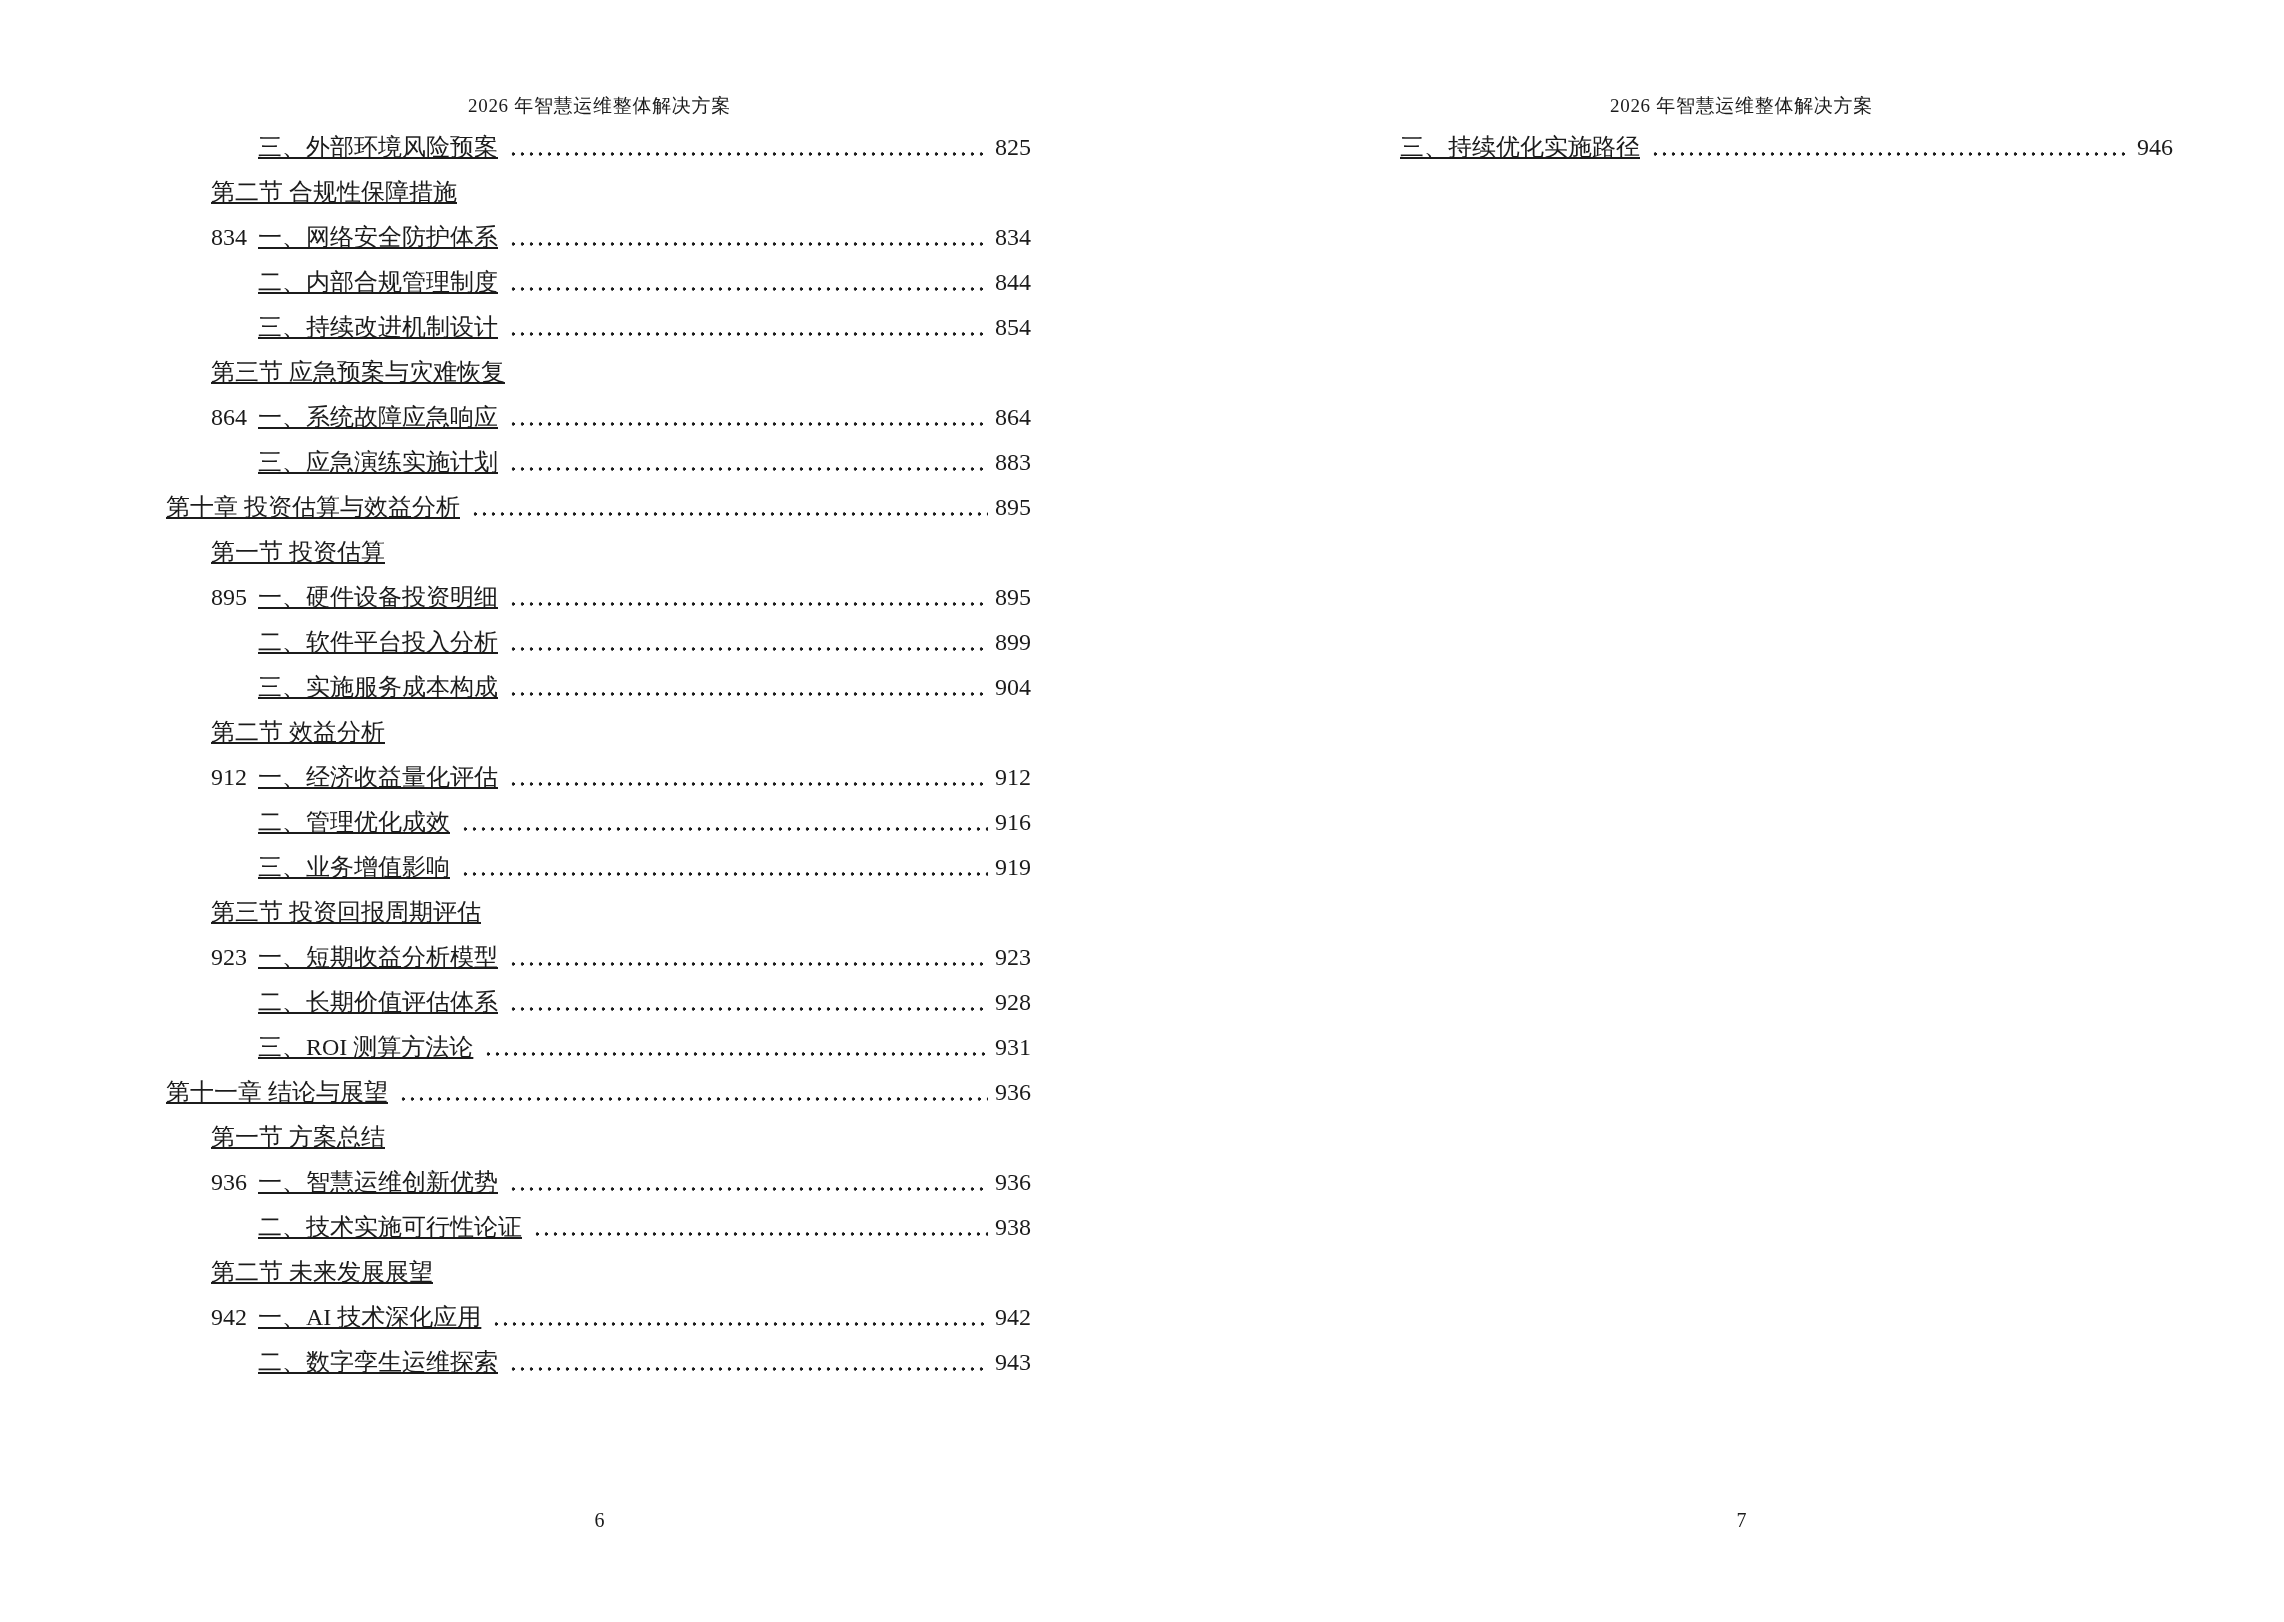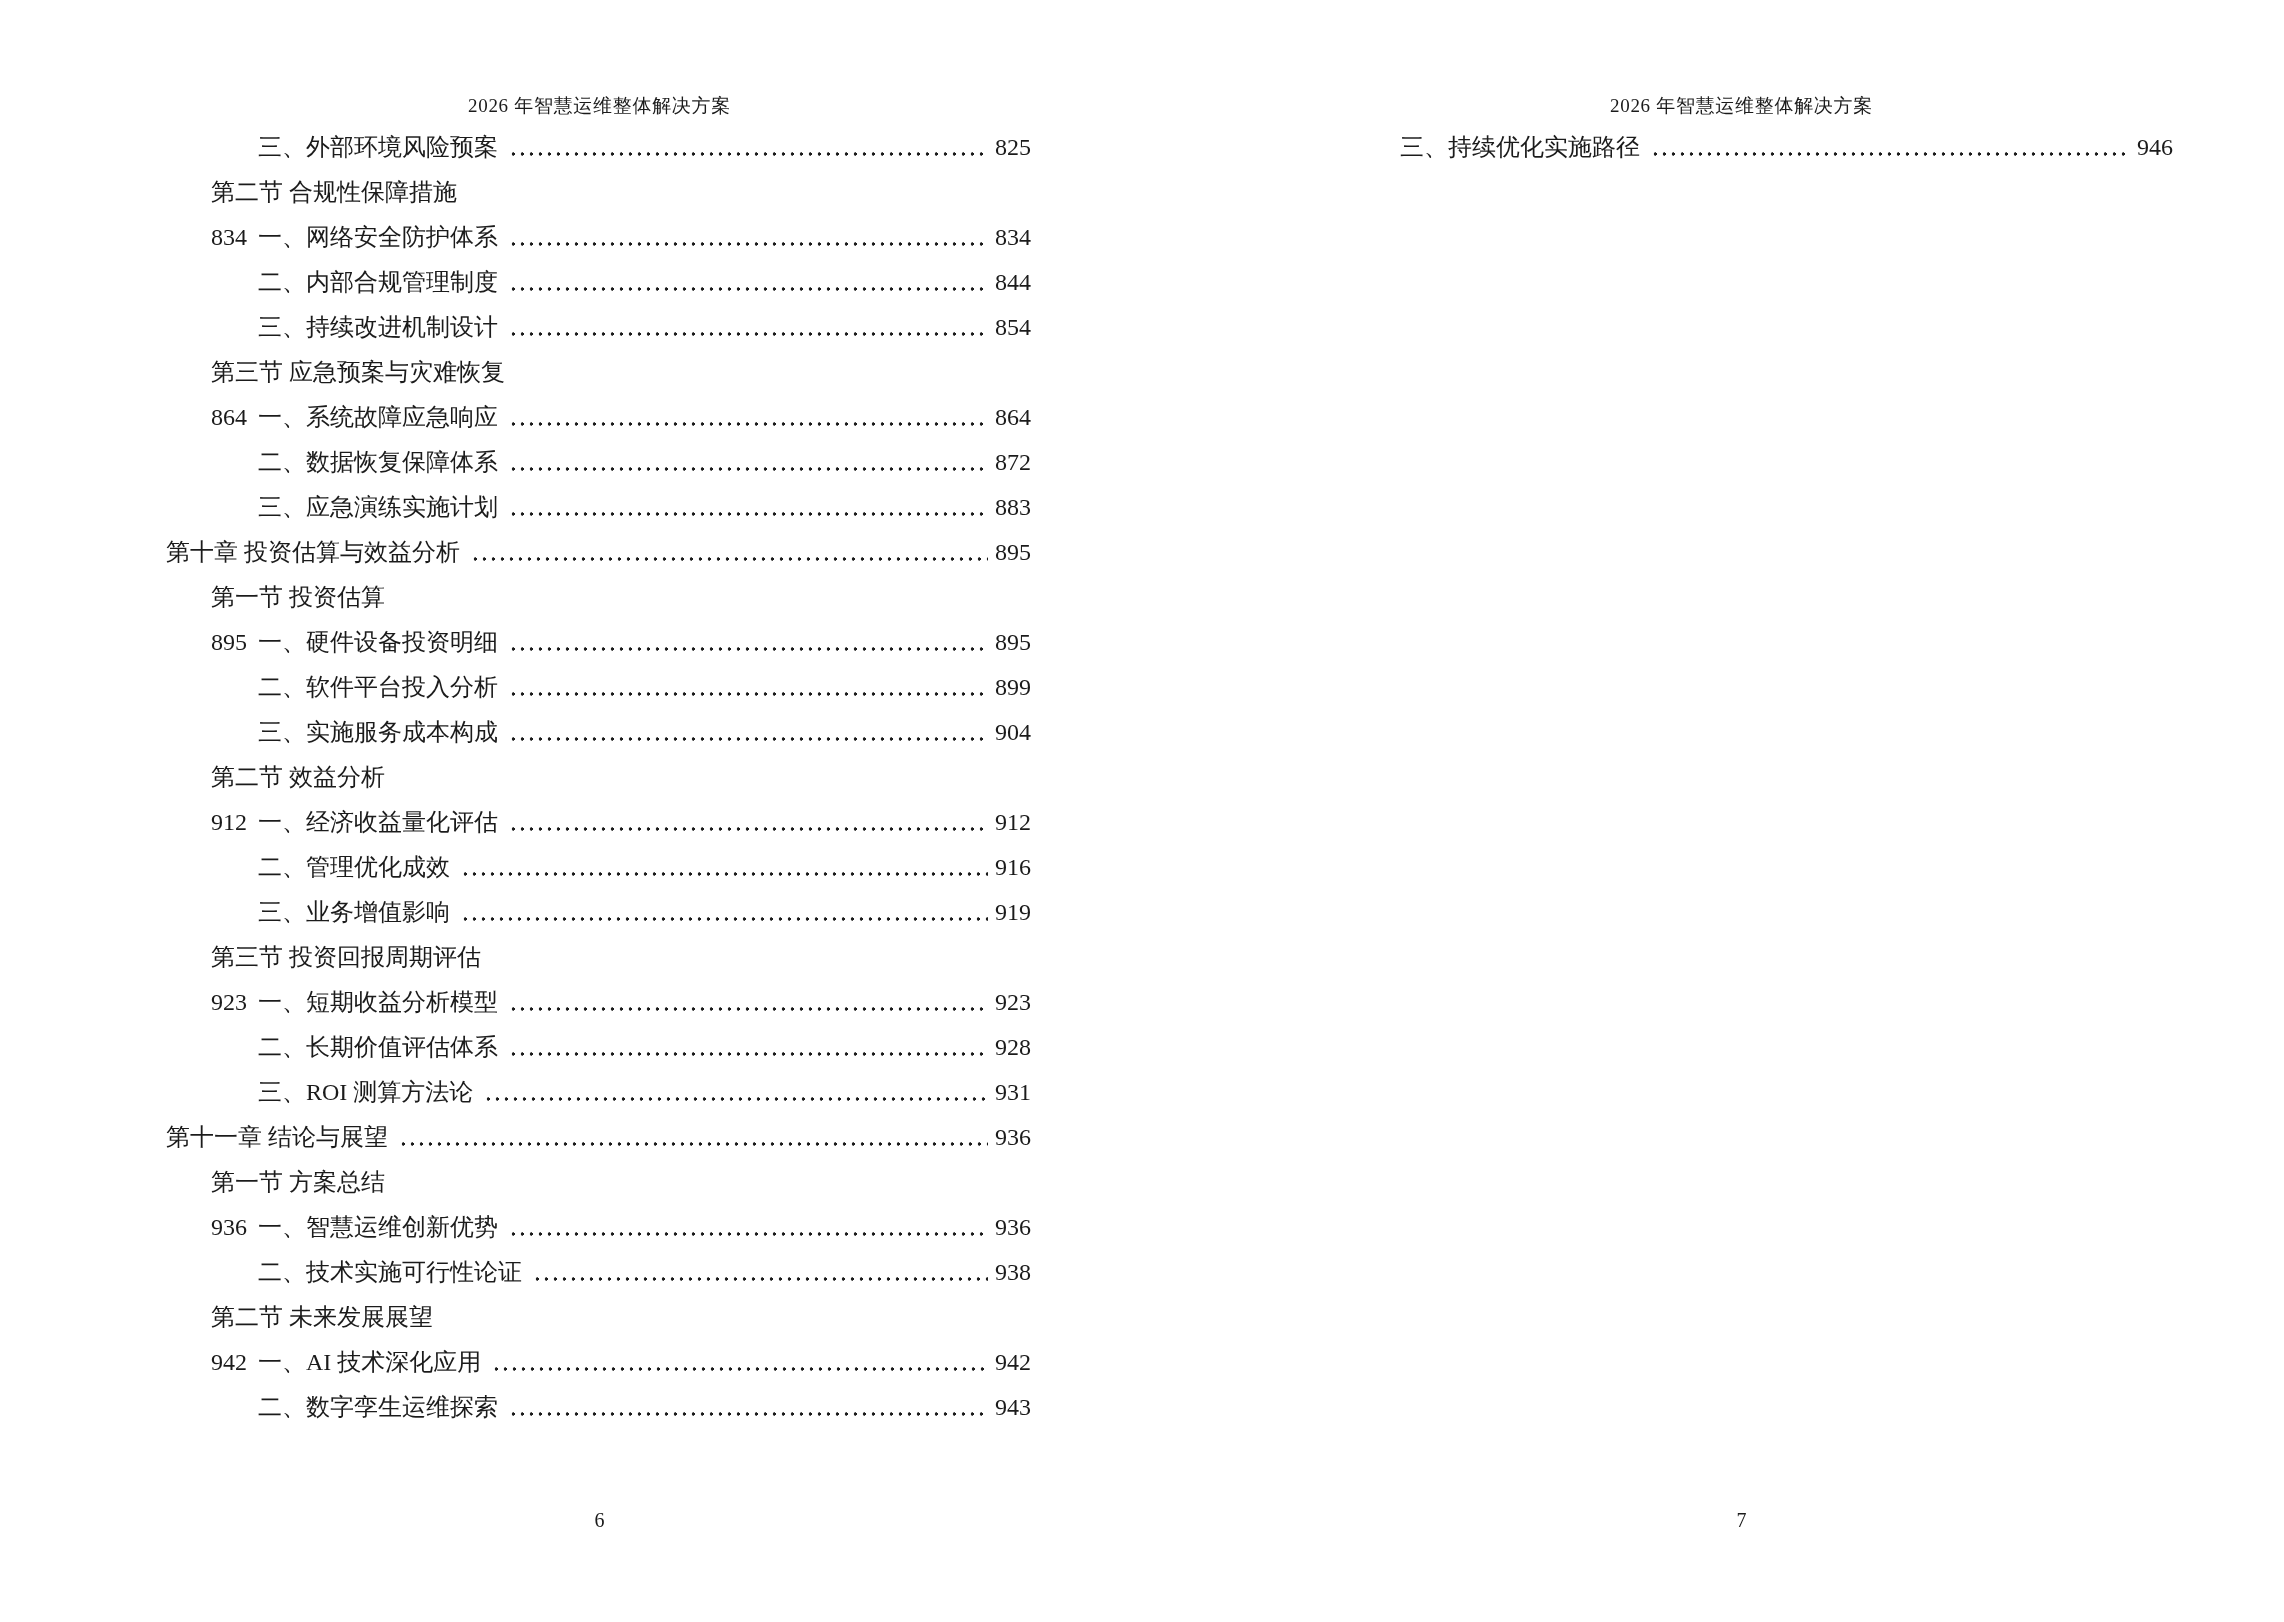--- a/index.html
+++ b/index.html
@@ -50,20 +50,21 @@
     height: 45px;
     line-height: 45px;
     font-size: 24px;
     white-space: nowrap;
   }
   .toc-row[data-level="0"] { padding-left: 0px; }
   .toc-row[data-level="1"] { padding-left: 45px; flex-direction: column; }
   .toc-row[data-level="2"] { padding-left: 92px; }
   .toc-title {
     flex: 0 0 auto;
+    text-decoration: underline;
   }
   .leader {
     flex: 1 1 auto;
     align-self: stretch;
     height: 45px;
     margin: 0 7.2px 0 11px;
     background-image: radial-gradient(circle at 4.3px 29px, #1b1b1b 1.4px, rgba(0,0,0,0) 1.9px);
     background-size: 9px 45px;
     background-repeat: repeat-x;
   }
@@ -131,25 +132,20 @@
             <span class="leader"></span>
             <span class="toc-page">864</span>
           </div>
 
           <div class="toc-row" data-level="2">
             <span class="toc-title">一、系统故障应急响应</span>
             <span class="leader"></span>
             <span class="toc-page">864</span>
           </div>
 
-          <div class="toc-row" data-level="2">
-            <span class="toc-title">二、数据恢复保障体系</span>
-            <span class="leader"></span>
-            <span class="toc-page">872</span>
-          </div>
 
           <div class="toc-row" data-level="2">
             <span class="toc-title">三、应急演练实施计划</span>
             <span class="leader"></span>
             <span class="toc-page">883</span>
           </div>
 
           <div class="toc-row" data-level="0">
             <span class="toc-title">第十章 投资估算与效益分析</span>
             <span class="leader"></span>

